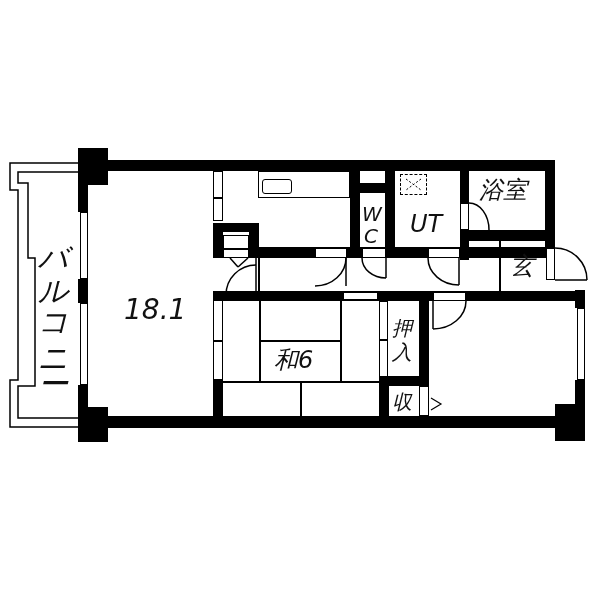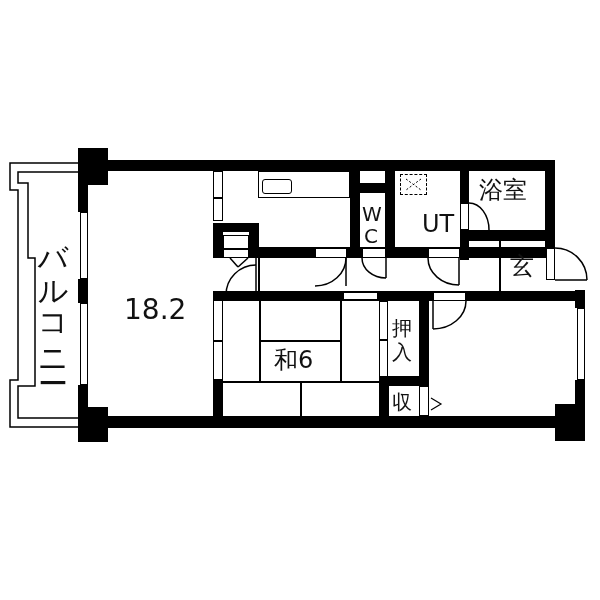--- a/index.html
+++ b/index.html
@@ -1,21 +1,21 @@
 <!DOCTYPE html>
 <html><head>
 <meta charset="utf-8">
 <style>
   html, body { margin:0; padding:0; background:#fff; }
   body { width:600px; height:600px; position:relative; overflow:hidden; font-family:"DejaVu Sans", sans-serif; }
   .plan { position:absolute; left:0; top:0; width:600px; height:600px; }
   .w { position:absolute; background:#000; }
   .thin { position:absolute; border:1.5px solid #000; box-sizing:border-box; background:#fff; }
   .line { position:absolute; background:#000; }
-  .label { position:absolute; color:#111; line-height:1; white-space:nowrap; }
+  .label { position:absolute; color:#111; line-height:1; white-space:nowrap;font-style:italic; }
   .lbl-big { font-size:28px; }
   .lbl-mid { font-size:24px; }
   .lbl-sm { font-size:20px; }
   .vert { writing-mode:vertical-rl; text-orientation:upright; font-size:30px; letter-spacing:2px; }
   svg { position:absolute; overflow:visible; }
 </style>
 </head>
 <body>
 
 <div class="plan">
@@ -77,21 +77,21 @@
   <svg width="40" height="40" style="left:362px;top:258px;">
     <line x1="24" y1="0" x2="24" y2="20" stroke="#000" stroke-width="1.5"></line>
     <path d="M0,0 A24,20 0 0 0 24,20" fill="none" stroke="#000" stroke-width="1.5"></path>
   </svg>
 
   <div class="thin" style="left:400px;top:174px;width:27px;height:21px;border-style:dashed;"></div>
   <svg width="27" height="21" style="left:400px;top:174px;">
     <line x1="6" y1="5" x2="21" y2="16" stroke="#000" stroke-width="1" stroke-dasharray="2,2"></line>
     <line x1="21" y1="5" x2="6" y2="16" stroke="#000" stroke-width="1" stroke-dasharray="2,2"></line>
   </svg>
-  <div class="label lbl-mid" style="left:410px;top:212px;margin-left:12px;">UT</div>
+  <div class="label lbl-mid" style="left:410px;top:212px;">UT</div>
   <div class="w" style="left:460px;top:160px;width:9px;height:100px;"></div>
   <div class="thin" style="left:460px;top:203px;width:9px;height:27px;"></div>
   <svg width="30" height="30" style="left:469px;top:203px;">
     <path d="M0,0 A20,27 0 0 1 20,27" fill="none" stroke="#000" stroke-width="1.5"></path>
   </svg>
   <div class="thin" style="left:428px;top:248px;width:32px;height:10px;"></div>
   <svg width="40" height="40" style="left:428px;top:258px;">
     <line x1="31" y1="0" x2="31" y2="27" stroke="#000" stroke-width="1.5"></line>
     <path d="M0,0 A31,27 0 0 0 31,27" fill="none" stroke="#000" stroke-width="1.5"></path>
   </svg>
@@ -134,14 +134,14 @@
   <div class="w" style="left:379px;top:376px;width:50px;height:10px;"></div>
   <div class="w" style="left:379px;top:376px;width:10px;height:50px;"></div>
 
   <div class="label lbl-sm" style="left:392px;top:392px;">収</div>
   <div class="thin" style="left:419px;top:386px;width:10px;height:30px;"></div>
   <svg width="12" height="14" style="left:431px;top:398px;">
     <polyline points="0,0 10,6 0,12" fill="none" stroke="#000" stroke-width="1.2"></polyline>
   </svg>
 
 
-  <div class="label lbl-big" style="left:124px;top:296px;">18.2</div>
+  <div class="label lbl-big" style="left:124px;top:296px;">18.1</div>
 </div>
 
 </body></html>

